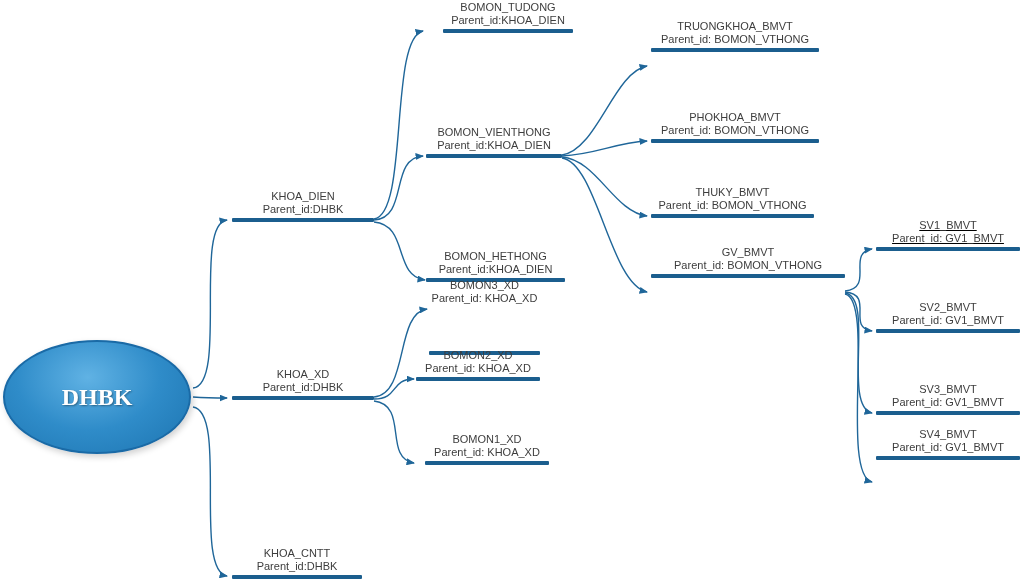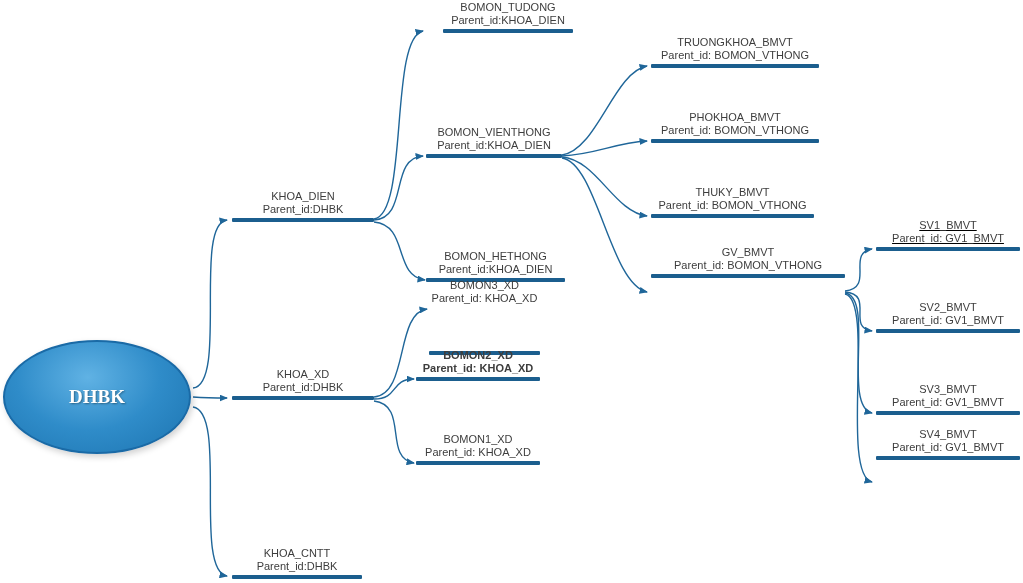--- a/index.html
+++ b/index.html
@@ -52,21 +52,21 @@
     box-shadow: 2px 3px 6px rgba(0,0,0,0.18);
     display: flex;
     flex-direction: column;
     justify-content: center;
     align-items: center;
   }
   .root-label {
     font-family: "Liberation Serif", serif;
     font-weight: bold;
     color: #ffffff;
-    font-size: 19px;
+    font-size: 24px;
     line-height: 24px;
     text-align: center;
     text-shadow: 1px 1px 2px rgba(0,0,0,0.38);
   }
 </style>
 </head>
 <body>
 
 <div id="canvas">
 
@@ -148,36 +148,36 @@
     <div class="node-bar"></div>
   </div>
 
   <div class="node" style="left:429px; top:279px; width:111px;gap:44px;">
     <div class="node-label">
       <div>BOMON3_XD</div>
         <div>Parent_id: KHOA_XD</div>
     </div>
     <div class="node-bar"></div>
   </div>
-  <div class="node" style="left:416px; top:349px; width:124px;font-weight:bold;">
+  <div class="node" style="left:416px; top:349px; width:124px;">
     <div class="node-label">
       <div>BOMON2_XD</div>
         <div>Parent_id: KHOA_XD</div>
     </div>
     <div class="node-bar"></div>
   </div>
-  <div class="node" style="left:416px; top:433px; width:124px;justify-content:center;">
+  <div class="node" style="left:425px; top:433px; width:124px;justify-content:center;">
     <div class="node-label">
       <div>BOMON1_XD</div>
         <div>Parent_id: KHOA_XD</div>
     </div>
     <div class="node-bar"></div>
   </div>
 
-  <div class="node" style="left:651px; top:36px; width:168px;">
+  <div class="node" style="left:651px; top:20px; width:168px;">
     <div class="node-label">
       <div>TRUONGKHOA_BMVT</div>
         <div>Parent_id: BOMON_VTHONG</div>
     </div>
     <div class="node-bar"></div>
   </div>
   <div class="node" style="left:651px; top:111px; width:168px;">
     <div class="node-label">
       <div>PHOKHOA_BMVT</div>
         <div>Parent_id: BOMON_VTHONG</div>

